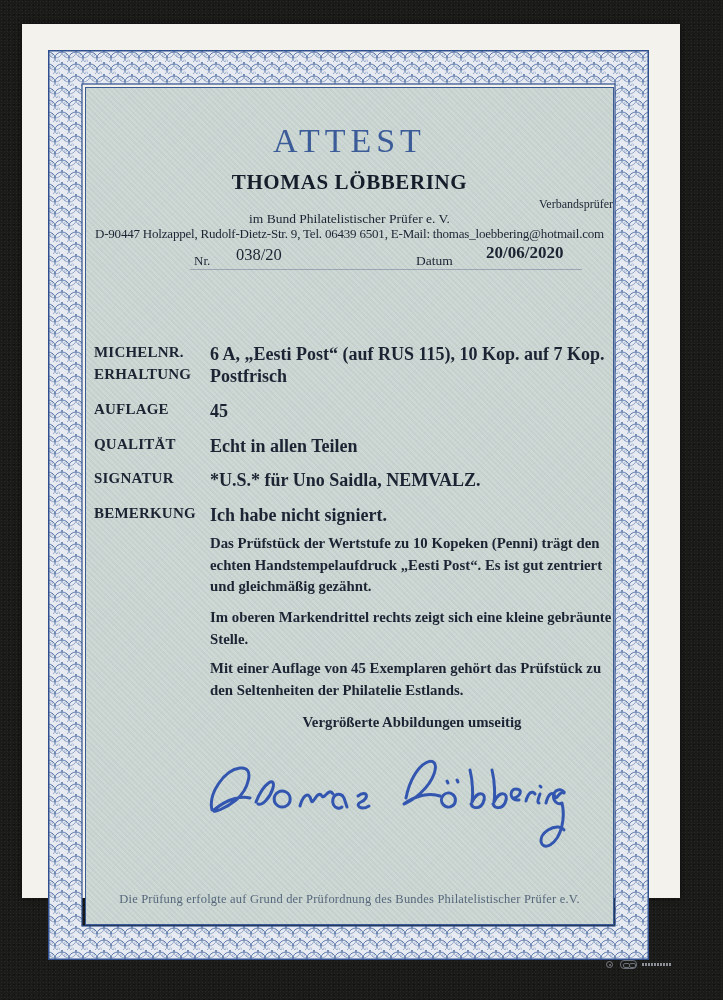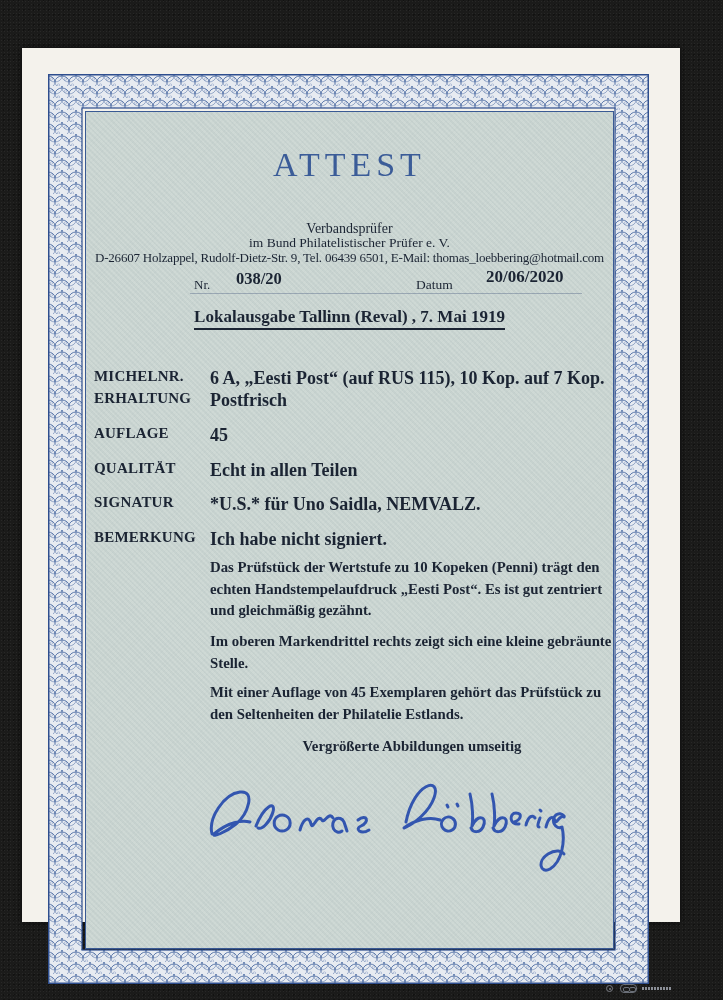--- a/index.html
+++ b/index.html
@@ -11,40 +11,39 @@
   .mat{
     position:absolute;inset:0;background-color:#1b1b1a;
     background-image:radial-gradient(rgba(255,255,255,0.06) 1px, transparent 1px),
                      radial-gradient(rgba(0,0,0,0.35) 1px, transparent 1px);
     background-size:3px 3px,5px 5px;background-position:0 0,1px 2px;
   }
   .paper{
     position:absolute;left:22px;top:24px;width:658px;height:874px;
     background:#f4f2ec;
     box-shadow:0 0 6px rgba(0,0,0,.6);
-    margin-top:24px;
   }
   .guilloche{position:absolute;left:26px;top:26px;}
   .content{
     position:absolute;left:63px;top:63px;width:527px;height:836px;
     border:1.2px solid #3a5a94;
     background-color:#ccd7d3;
     background-image:repeating-linear-gradient(45deg, rgba(255,255,255,.05) 0 2px, rgba(80,100,115,.045) 2px 4px),
                      repeating-linear-gradient(-45deg, rgba(120,140,150,.04) 0 1px, transparent 1px 3px);
     color:#1b2433;
   }
   .abs{position:absolute;}
   .ctr{left:0;right:0;text-align:center;}
   .attest-title{top:34px;font-size:34px;letter-spacing:5px;color:#3b5c98;font-weight:500;}
   .examiner{top:82px;font-size:21px;font-weight:bold;letter-spacing:.6px;color:#151d2b;}
-  .role{top:109px;font-size:14px;}
+  .role{top:109px;font-size:12px;text-align:right;}
   .org{top:123px;font-size:13.5px;}
   .contact{top:138px;font-size:13px;white-space:nowrap;letter-spacing:-.2px;}
   .nr-label{top:165px;left:108px;font-size:13px;}
-  .nr-value{top:157px;left:150px;font-size:16.5px;font-weight:bold;}
+  .nr-value{top:157px;left:150px;font-size:16.5px;font-weight:normal;}
   .datum-label{top:165px;left:330px;font-size:13.5px;}
   .datum-value{top:155px;left:400px;font-size:17px;font-weight:bold;}
   .nr-rule{top:181px;left:104px;width:392px;border-bottom:1px solid rgba(60,80,120,.35);}
   .subject{top:195px;font-size:17px;font-weight:bold;}
   .subject span{display:inline-block;border-bottom:2px solid #1b2433;padding-bottom:1px;}
   .f-label{left:8px;font-size:15px;font-weight:bold;letter-spacing:.2px;}
   .f-value{left:124px;font-size:18px;font-weight:bold;white-space:nowrap;}
   .r0{top:256px;} .r1{top:278px;} .r2{top:313px;} .r3{top:348px;} .r4{top:382px;} .r5{top:417px;}
   .bem-para{left:124px;width:404px;font-size:14.8px;font-weight:bold;line-height:21.5px;white-space:normal;}
   .p1{top:445px;} .p2{top:519px;} .p3{top:570px;} .p4{top:624px;text-align:center;}
@@ -80,33 +79,31 @@
       </pattern>
     </defs>
     <path d="M0,0 H601 V910 H0 Z M34,34 H567 V876 H34 Z" fill="url(#gp)" fill-rule="evenodd"></path>
     <rect x="0.75" y="0.75" width="599.5" height="908.5" fill="none" stroke="#2e4e8e" stroke-width="1.5"></rect>
     <rect x="34" y="34" width="533" height="842" fill="none" stroke="#2e4e8e" stroke-width="1.2"></rect>
   </svg>
 
   <div class="content">
 
     <div class="abs ctr attest-title">ATTEST</div>
+    <div class="abs ctr examiner">THOMAS LÖBBERING</div>
     <div class="abs ctr role">Verbandsprüfer</div>
     <div class="abs ctr org">im Bund Philatelistischer Prüfer e. V.</div>
-    <div class="abs ctr contact">D-26607 Holzappel, Rudolf-Dietz-Str. 9, Tel. 06439 6501, E-Mail: thomas_loebbering@hotmail.com</div>
+    <div class="abs ctr contact">D-90447 Holzappel, Rudolf-Dietz-Str. 9, Tel. 06439 6501, E-Mail: thomas_loebbering@hotmail.com</div>
 
     <div class="abs nr-label">Nr.</div>
     <div class="abs nr-value">038/20</div>
     <div class="abs datum-label">Datum</div>
     <div class="abs datum-value">20/06/2020</div>
     <div class="abs nr-rule"></div>
 
-    <div class="abs ctr subject">
-      <span>Lokalausgabe Tallinn (Reval) , 7. Mai 1919</span>
-    </div>
 
     <div class="abs f-label r0">MICHELNR.</div>
     <div class="abs f-value r0">6 A, „Eesti Post“ (auf RUS 115), 10 Kop. auf 7 Kop.</div>
 
     <div class="abs f-label r1">ERHALTUNG</div>
     <div class="abs f-value r1">Postfrisch</div>
 
     <div class="abs f-label r2">AUFLAGE</div>
     <div class="abs f-value r2">45</div>
 
@@ -137,20 +134,21 @@
         <path d="M272,34 c3,12 3,26 2,32 c6,-13 16,-9 11,1 c-3,6 -10,6 -12,1"></path>
         <path d="M294,34 c3,12 3,26 2,32 c6,-13 16,-9 11,1 c-3,6 -10,6 -12,1"></path>
         <path d="M316,62 c7,-2 9,-9 2,-9 c-7,0 -7,12 3,11"></path>
         <path d="M328,65 c2,-8 6,-11 9,-7"></path>
         <path d="M342,58 c-2,5 -3,9 -1,9 m1,-17 l1,1"></path>
         <path d="M348,67 c2,-9 7,-13 9,-6 c1,4 5,-7 9,-4"></path>
         <path d="M366,56 a6,7 0 1 0 -2,11 c3,12 1,34 -12,42 c-10,5 -13,-8 -2,-15 c8,-5 14,-3 16,0"></path>
       </g>
     </svg>
 
+    <div class="abs ctr footer-line">Die Prüfung erfolgte auf Grund der Prüfordnung des Bundes Philatelistischer Prüfer e.V.</div>
   </div>
 
   <div class="printer-marks">
     <span class="pm-circle"></span>
     <span class="pm-logo"></span>
     <span class="pm-text"></span>
   </div>
 
 </div>
 

